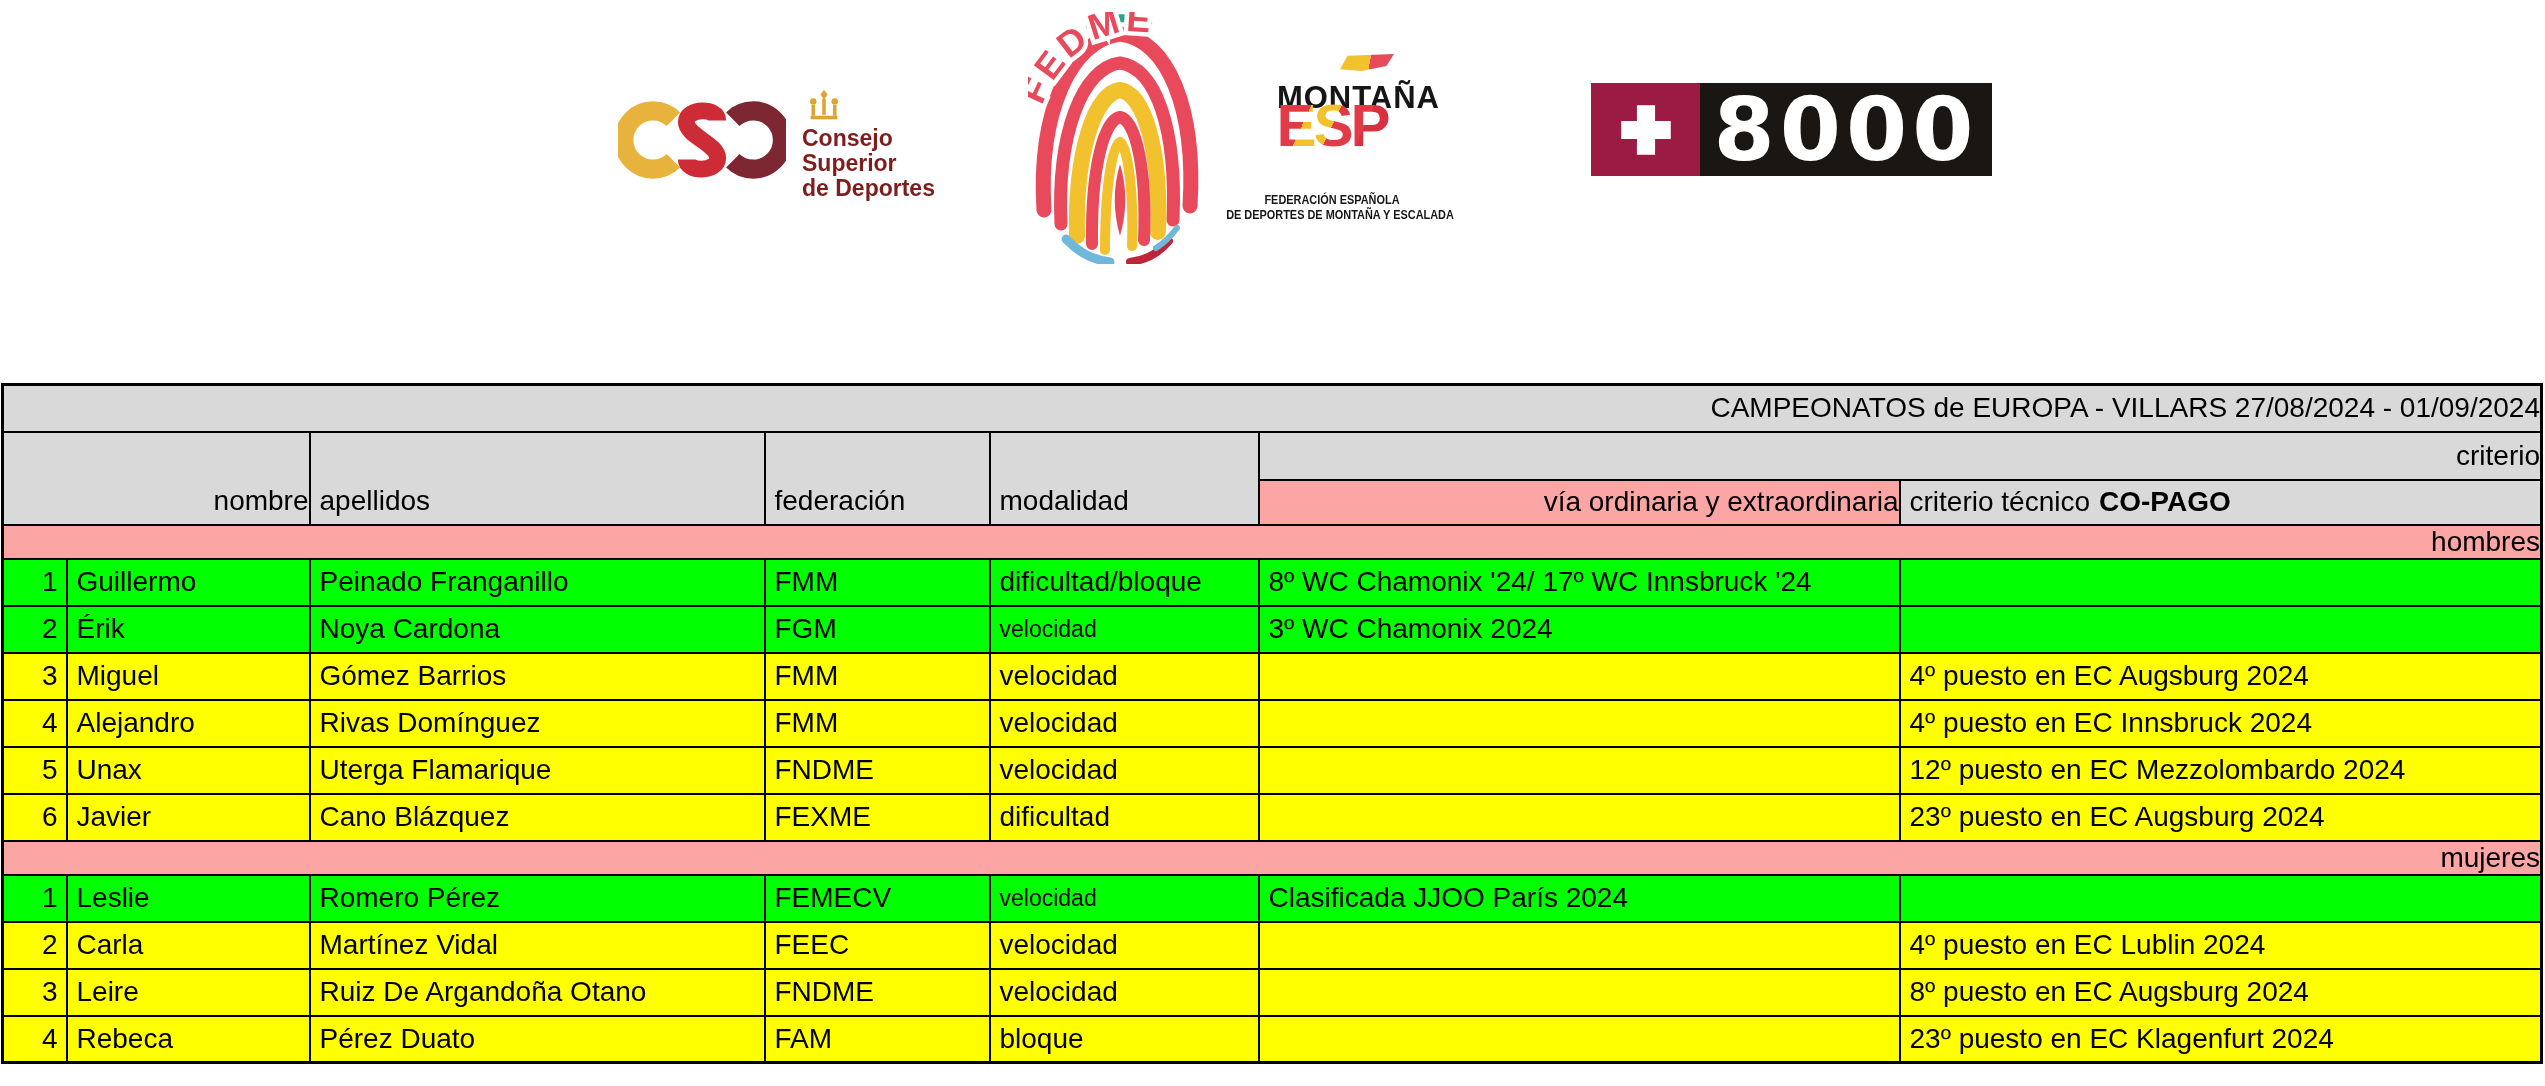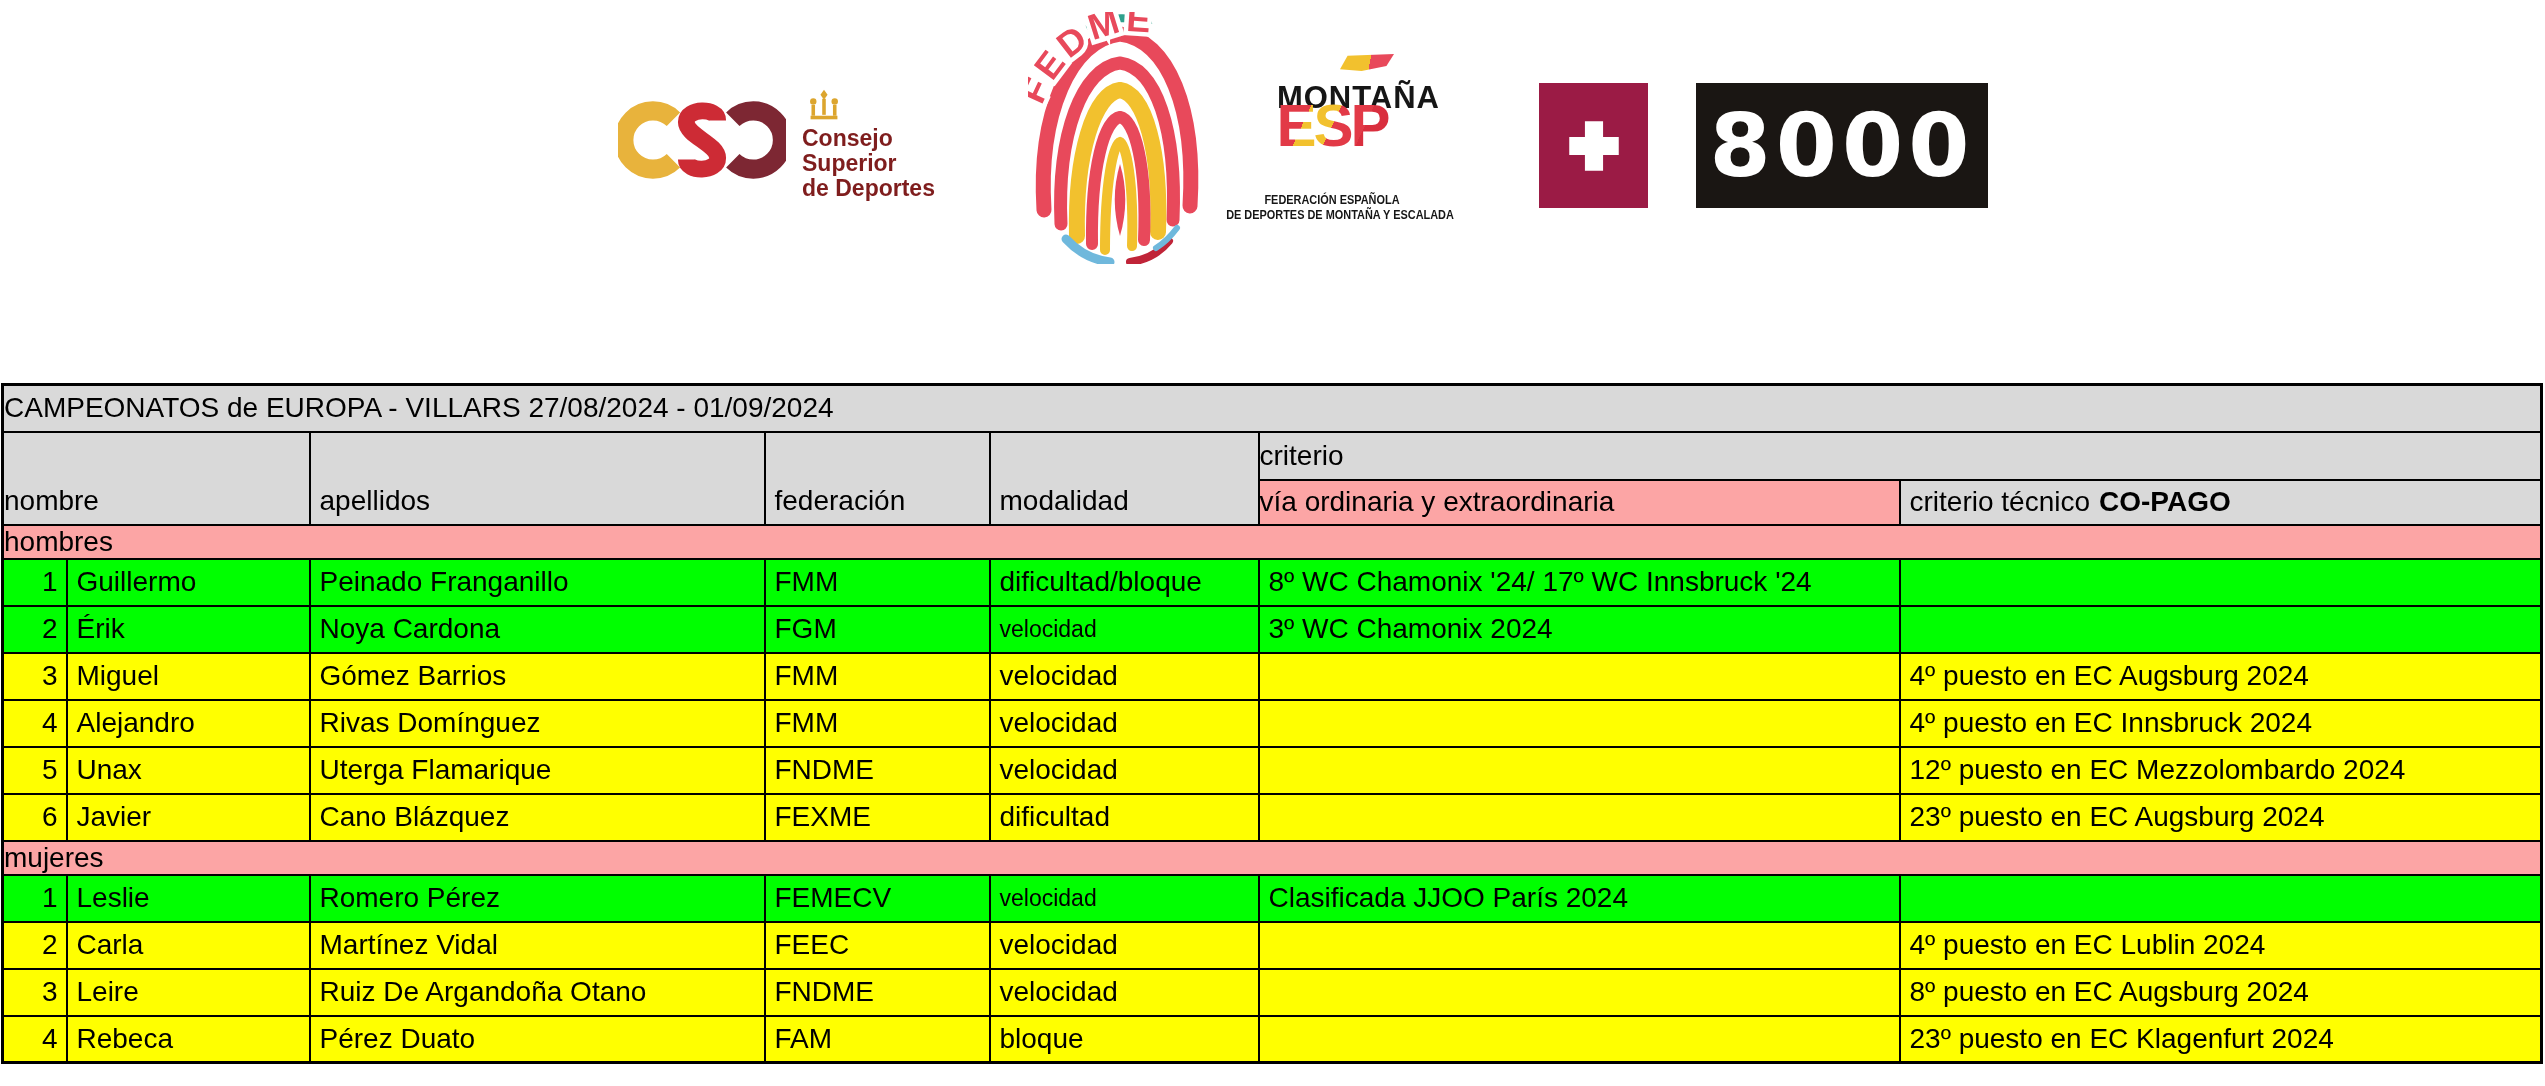--- a/index.html
+++ b/index.html
@@ -37,21 +37,21 @@
   @supports (-webkit-background-clip:text){
     .esp{
       background:linear-gradient(115deg,#e23a47 0 38%,#f2c12e 38% 50%,#e23a47 50% 63%,#d92f3e 63% 78%,#b59a6a 78% 100%);
       -webkit-background-clip:text;background-clip:text;color:transparent;}
   }
   .fedme-sub{position:absolute;left:-12px;top:184px;width:252px;text-align:center;
     font-size:13px;line-height:15px;font-weight:700;color:#161616;
     transform:scaleX(0.84);transform-origin:50% 0;letter-spacing:0px;white-space:nowrap;}
 
   
-  .p8k{left:1539px;top:83px;display:flex;height:125px;gap:48px;}
+  .p8k{left:1591px;top:83px;display:flex;height:93px;}
   .p8k-plus{width:109px;background:#9b1b45;display:flex;align-items:center;justify-content:center;}
   .p8k-plus svg{width:66px;height:66px;}
   .p8k-num{width:292px;background:#1a1613;color:#fff;display:flex;align-items:center;justify-content:center;
     font-size:88px;font-weight:700;letter-spacing:5px;font-family:"DejaVu Sans","Liberation Sans",sans-serif;}
 
   
   .selection-table{
     position:absolute;left:1px;top:383px;
     border-collapse:collapse;table-layout:fixed;
     width:2539px;
@@ -65,21 +65,21 @@
     vertical-align:middle;
   }
   tr.title-row{height:47px;}
   tr.hdr-row{height:48px;}
   tr.sub-row{height:45px;}
   tr.section-row{height:30px;}
   tr.data-row{height:47px;}
 
   td.light{background:#d9d9d9;}
   td.dark{background:#fca5a5;}
-  td.center{text-align:left;padding-left:0;}
+  td.center{text-align:right;padding-left:16px;}
   td.bottom{vertical-align:bottom;padding-bottom:7px;}
   td.num{text-align:right;padding:0 8px 0 0;}
   td.sm{font-size:23px;}
   .tec-wrap{display:flex;gap:9px;align-items:center;}
   .tec-wrap b{font-weight:700;}
 </style>
 </head>
 <body>
 
 <div class="logo csd">

